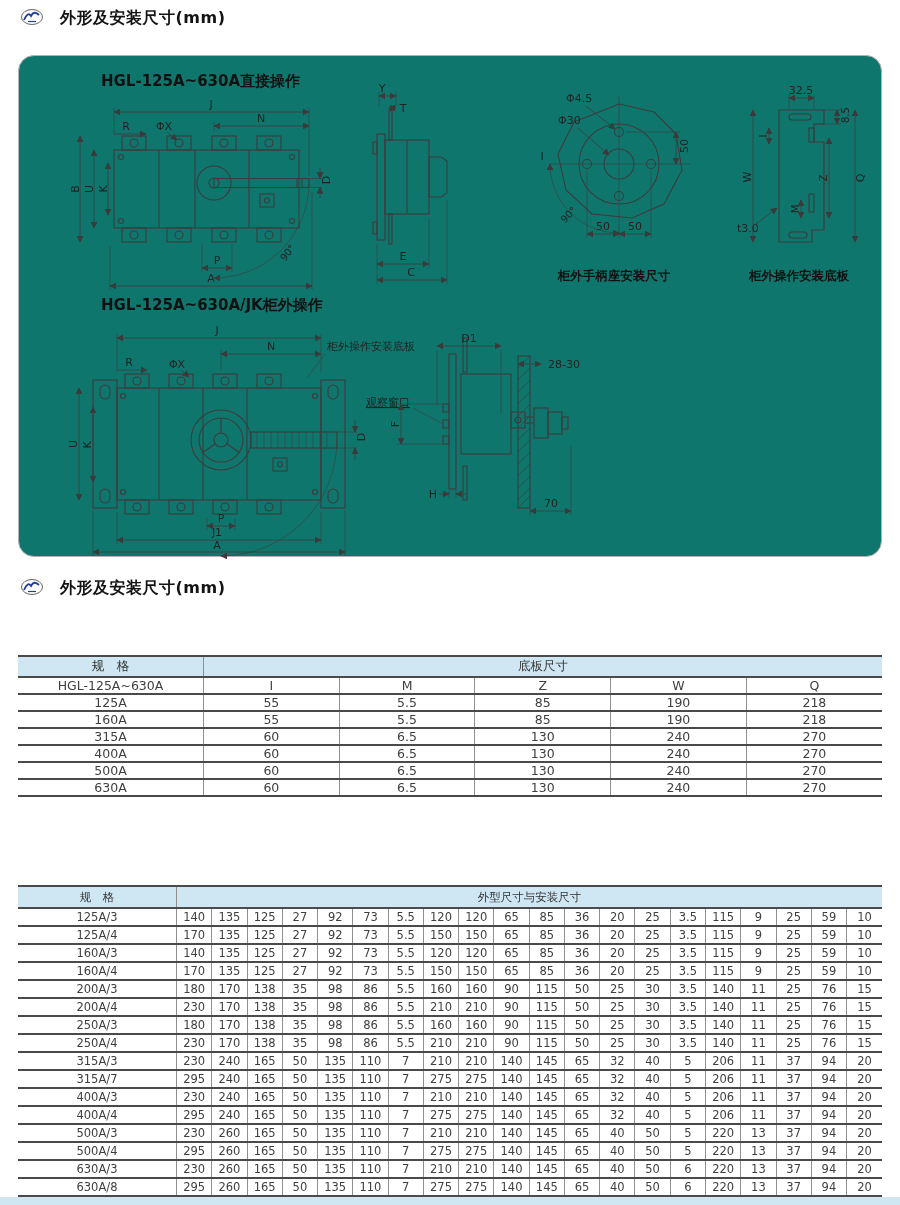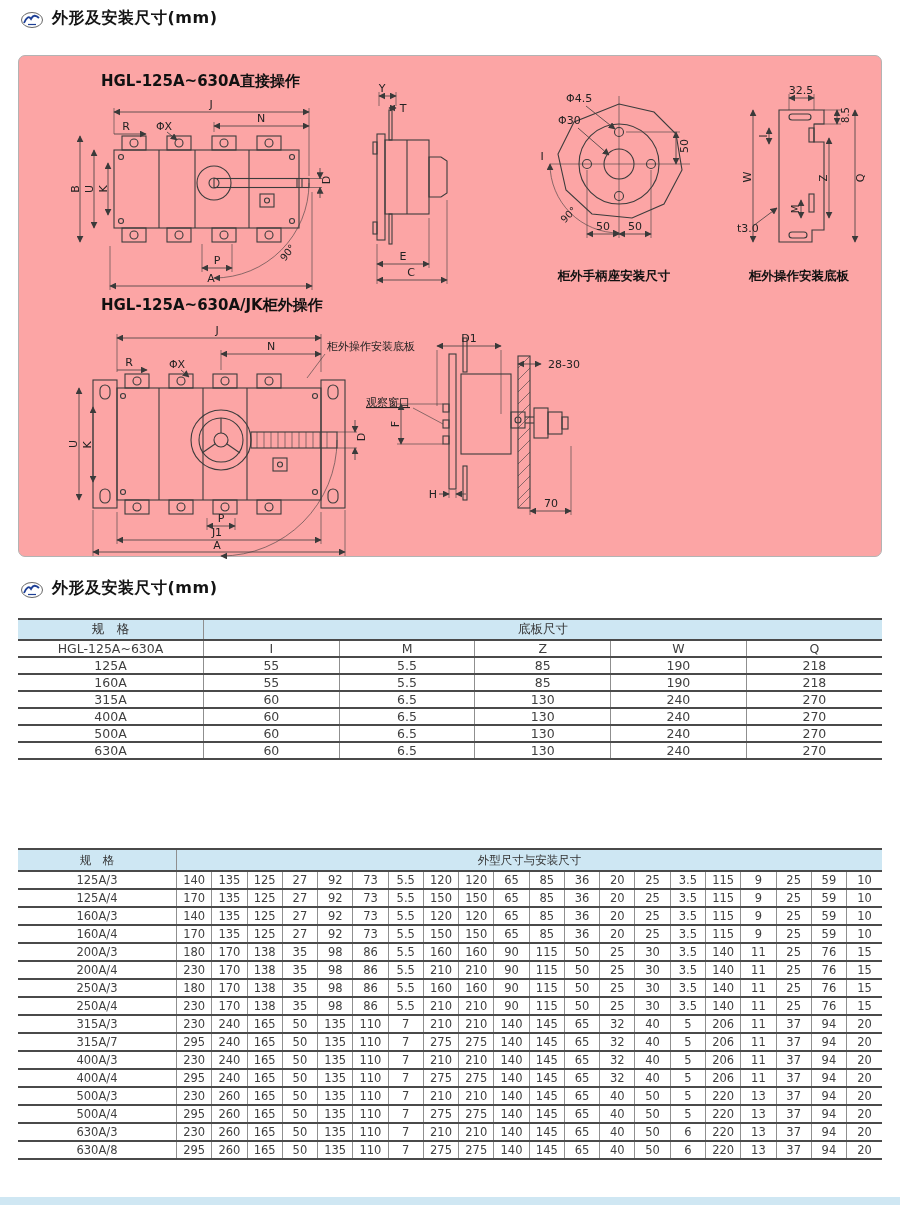--- a/index.html
+++ b/index.html
@@ -1,32 +1,32 @@
 <!DOCTYPE html>
 <html><head>
 <meta charset="utf-8">
 <style>
   html,body{margin:0;padding:0;}
   body{width:900px;height:1205px;position:relative;background:#ffffff;
        font-family:"DejaVu Sans","Liberation Sans",sans-serif;overflow:hidden;}
-  .hdr{position:absolute;left:20px;display:flex;align-items:flex-end;gap:8px;}
+  .hdr{position:absolute;left:20px;display:flex;align-items:flex-start;gap:16px;}
   .hdr .ttl{font-size:16px;font-weight:bold;color:#141414;letter-spacing:.5px;}
   #hdr1{top:8px;} #hdr2{top:578px;}
   .panel{position:absolute;left:18px;top:55px;width:862px;height:500px;
-         border:1px solid #b3b3b3;border-radius:7px;background:#fca5a5;}
+         border:1px solid #b3b3b3;border-radius:16px;background:#0f766e;}
   .dtitle{position:absolute;font-size:15px;font-weight:bold;color:#111;white-space:nowrap;}
   svg{overflow:visible;}
   svg text{font-family:"DejaVu Sans","Liberation Sans",sans-serif;}
   .lb{font-size:11px;fill:#222;}
   .lbs{font-size:10px;fill:#222;}
   .cap{font-size:12.5px;fill:#111;font-weight:bold;}
   .o{fill:none;stroke:#3c3c3c;stroke-width:1.1;}
   .t{fill:none;stroke:#3c3c3c;stroke-width:.6;}
   .dim{stroke:#3c3c3c;stroke-width:.8;fill:none;}
-  .tblwrap{position:absolute;left:18px;width:864px;}
+  .tblwrap{position:absolute;left:18px;width:864px;margin-top:37px;}
   #w1{top:618px;} #w2{top:848px;}
   table{width:100%;border-collapse:collapse;table-layout:fixed;color:#3f3f3f;
         border-top:2px solid #4a4a4a;border-bottom:2px solid #4a4a4a;}
   td{border-left:1px solid #8f8f8f;border-top:2px solid #4a4a4a;text-align:center;
      padding:0;overflow:hidden;white-space:nowrap;}
   tr td:first-child{border-left:none;}
   #t1{font-size:12.5px;} #t1 td{height:15px;}
   #t1 tr.ghead td{height:19px;} 
   #t1 td.c1{width:185px;}
   #t2{font-size:11.5px;} #t2 td{height:16px;}

